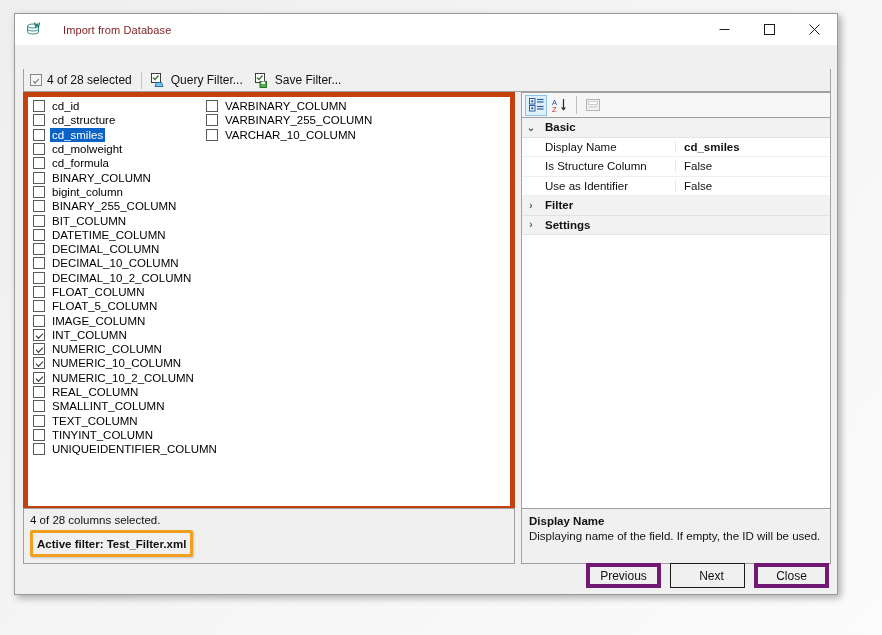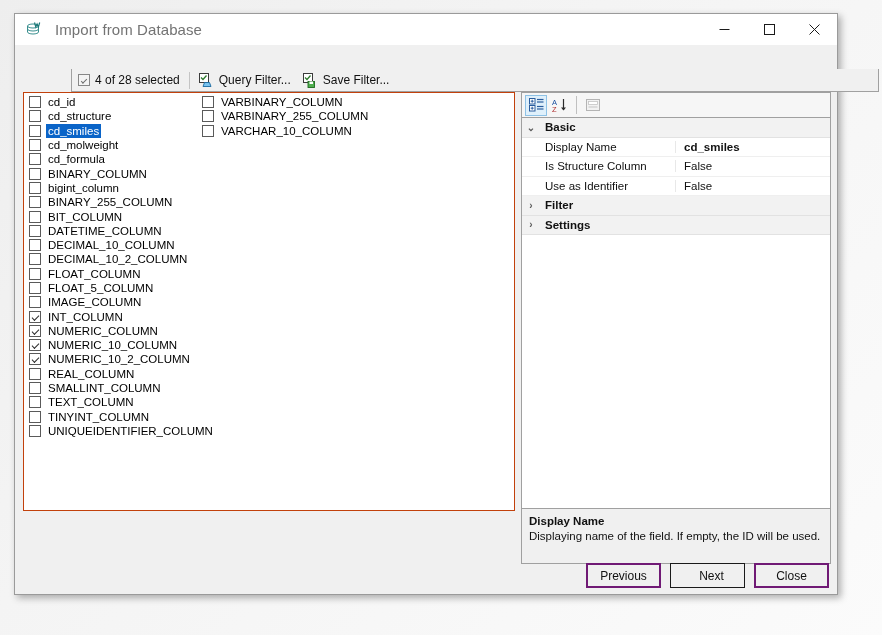--- a/index.html
+++ b/index.html
@@ -36,23 +36,23 @@
     align-items: center;
     flex: 0 0 auto;
     position: relative;
   }
   .title-icon {
     margin-left: 11px;
     width: 17px; height: 17px;
     display: block;
   }
   .title-text {
-    margin-left: 12px;
-    font-size: 15px;
-    color: #737373;
+    margin-left: 20px;
+    font-size: 11px;
+    color: #7f1d1d;
     letter-spacing: 0.1px;
   }
   .win-btns {
     position: absolute;
     right: 0; top: 0;
     height: 31px;
     display: flex;
   }
   .win-btn {
     width: 45px; height: 31px;
@@ -104,21 +104,20 @@
   .toolbar {
     position: absolute;
     left: 8px; top: 24px;
     width: 808px; height: 23px;
     background: #f0f0f0;
     border: 1px solid #a0a0a0;
     border-top: none;
     box-sizing: border-box;
     display: flex;
     align-items: center;
-    margin-left: 48px;
   }
   .tb-item {
     display: flex; align-items: center;
     height: 21px;
     padding: 0 6px;
     font-size: 12px;
     color: #111;
     gap: 5px;
   }
   .tb-sep {
@@ -155,21 +154,21 @@
     left: 506px; top: 47px;
     width: 310px; bottom: 8px;
   }
 
   
   .listbox {
     position: absolute;
     left: 0; top: 0; right: 0;
     height: 419px;
     background: #ffffff;
-    border: 1px solid #c2410c;
+    border: 5px solid #c2410c;
     box-sizing: border-box;
     overflow: hidden;
   }
   .list-col {
     position: absolute;
     top: 2px;
     font-size: 11.5px;
   }
   .list-col.c1 { left: 4px; }
   .list-col.c2 { left: 177px; }
@@ -323,21 +322,21 @@
   
   .btnbar {
     position: absolute;
     right: 8px; bottom: 6px;
     display: flex;
     gap: 9px;
   }
   .btn {
     width: 75px; height: 25px;
     background: #f0f0f0;
-    border: 2px solid #701a75;
+    border: 4px solid #701a75;
     font-size: 12px;
     color: #111;
     display: flex; align-items: center; justify-content: center;
     box-sizing: border-box;
   }
   .btn.default {
     border: 1px solid #1a1a1a;
     padding-left: 8px;
   }
 </style>
@@ -441,20 +440,24 @@
               <div class="li">
                 <span class="cbx"></span>
                 <span class="li-label">BIT_COLUMN</span>
               </div>
               <div class="li">
                 <span class="cbx"></span>
                 <span class="li-label">DATETIME_COLUMN</span>
               </div>
               <div class="li">
                 <span class="cbx"></span>
+                <span class="li-label">DECIMAL_COLUMN</span>
+              </div>
+              <div class="li">
+                <span class="cbx"></span>
                 <span class="li-label">DECIMAL_10_COLUMN</span>
               </div>
               <div class="li">
                 <span class="cbx"></span>
                 <span class="li-label">DECIMAL_10_2_COLUMN</span>
               </div>
               <div class="li">
                 <span class="cbx"></span>
                 <span class="li-label">FLOAT_COLUMN</span>
               </div>
@@ -510,20 +513,26 @@
               </div>
               <div class="li">
                 <span class="cbx"></span>
                 <span class="li-label">VARBINARY_255_COLUMN</span>
               </div>
               <div class="li">
                 <span class="cbx"></span>
                 <span class="li-label">VARCHAR_10_COLUMN</span>
               </div>
             </div>
+        </div>
+        <div class="statusbox">
+          <div class="status-line">4 of 28 columns selected.</div>
+          <div class="highlight-wrap">
+            <span class="status-strong">Active filter: Test_Filter.xml</span>
+          </div>
         </div>
       </div>
 
       <div class="right-pane">
         <div class="pg-toolbar">
           <div class="pg-btn pressed">
             <svg width="15" height="14" viewBox="0 0 15 14">
               <rect x="0.5" y="0.5" width="5.5" height="5.5" fill="#fff" stroke="#2a5d9e" stroke-width="1"></rect>
               <line x1="1.7" y1="3.2" x2="4.7" y2="3.2" stroke="#2a5d9e" stroke-width="1"></line>
               <line x1="3.2" y1="1.7" x2="3.2" y2="4.7" stroke="#2a5d9e" stroke-width="1"></line>

